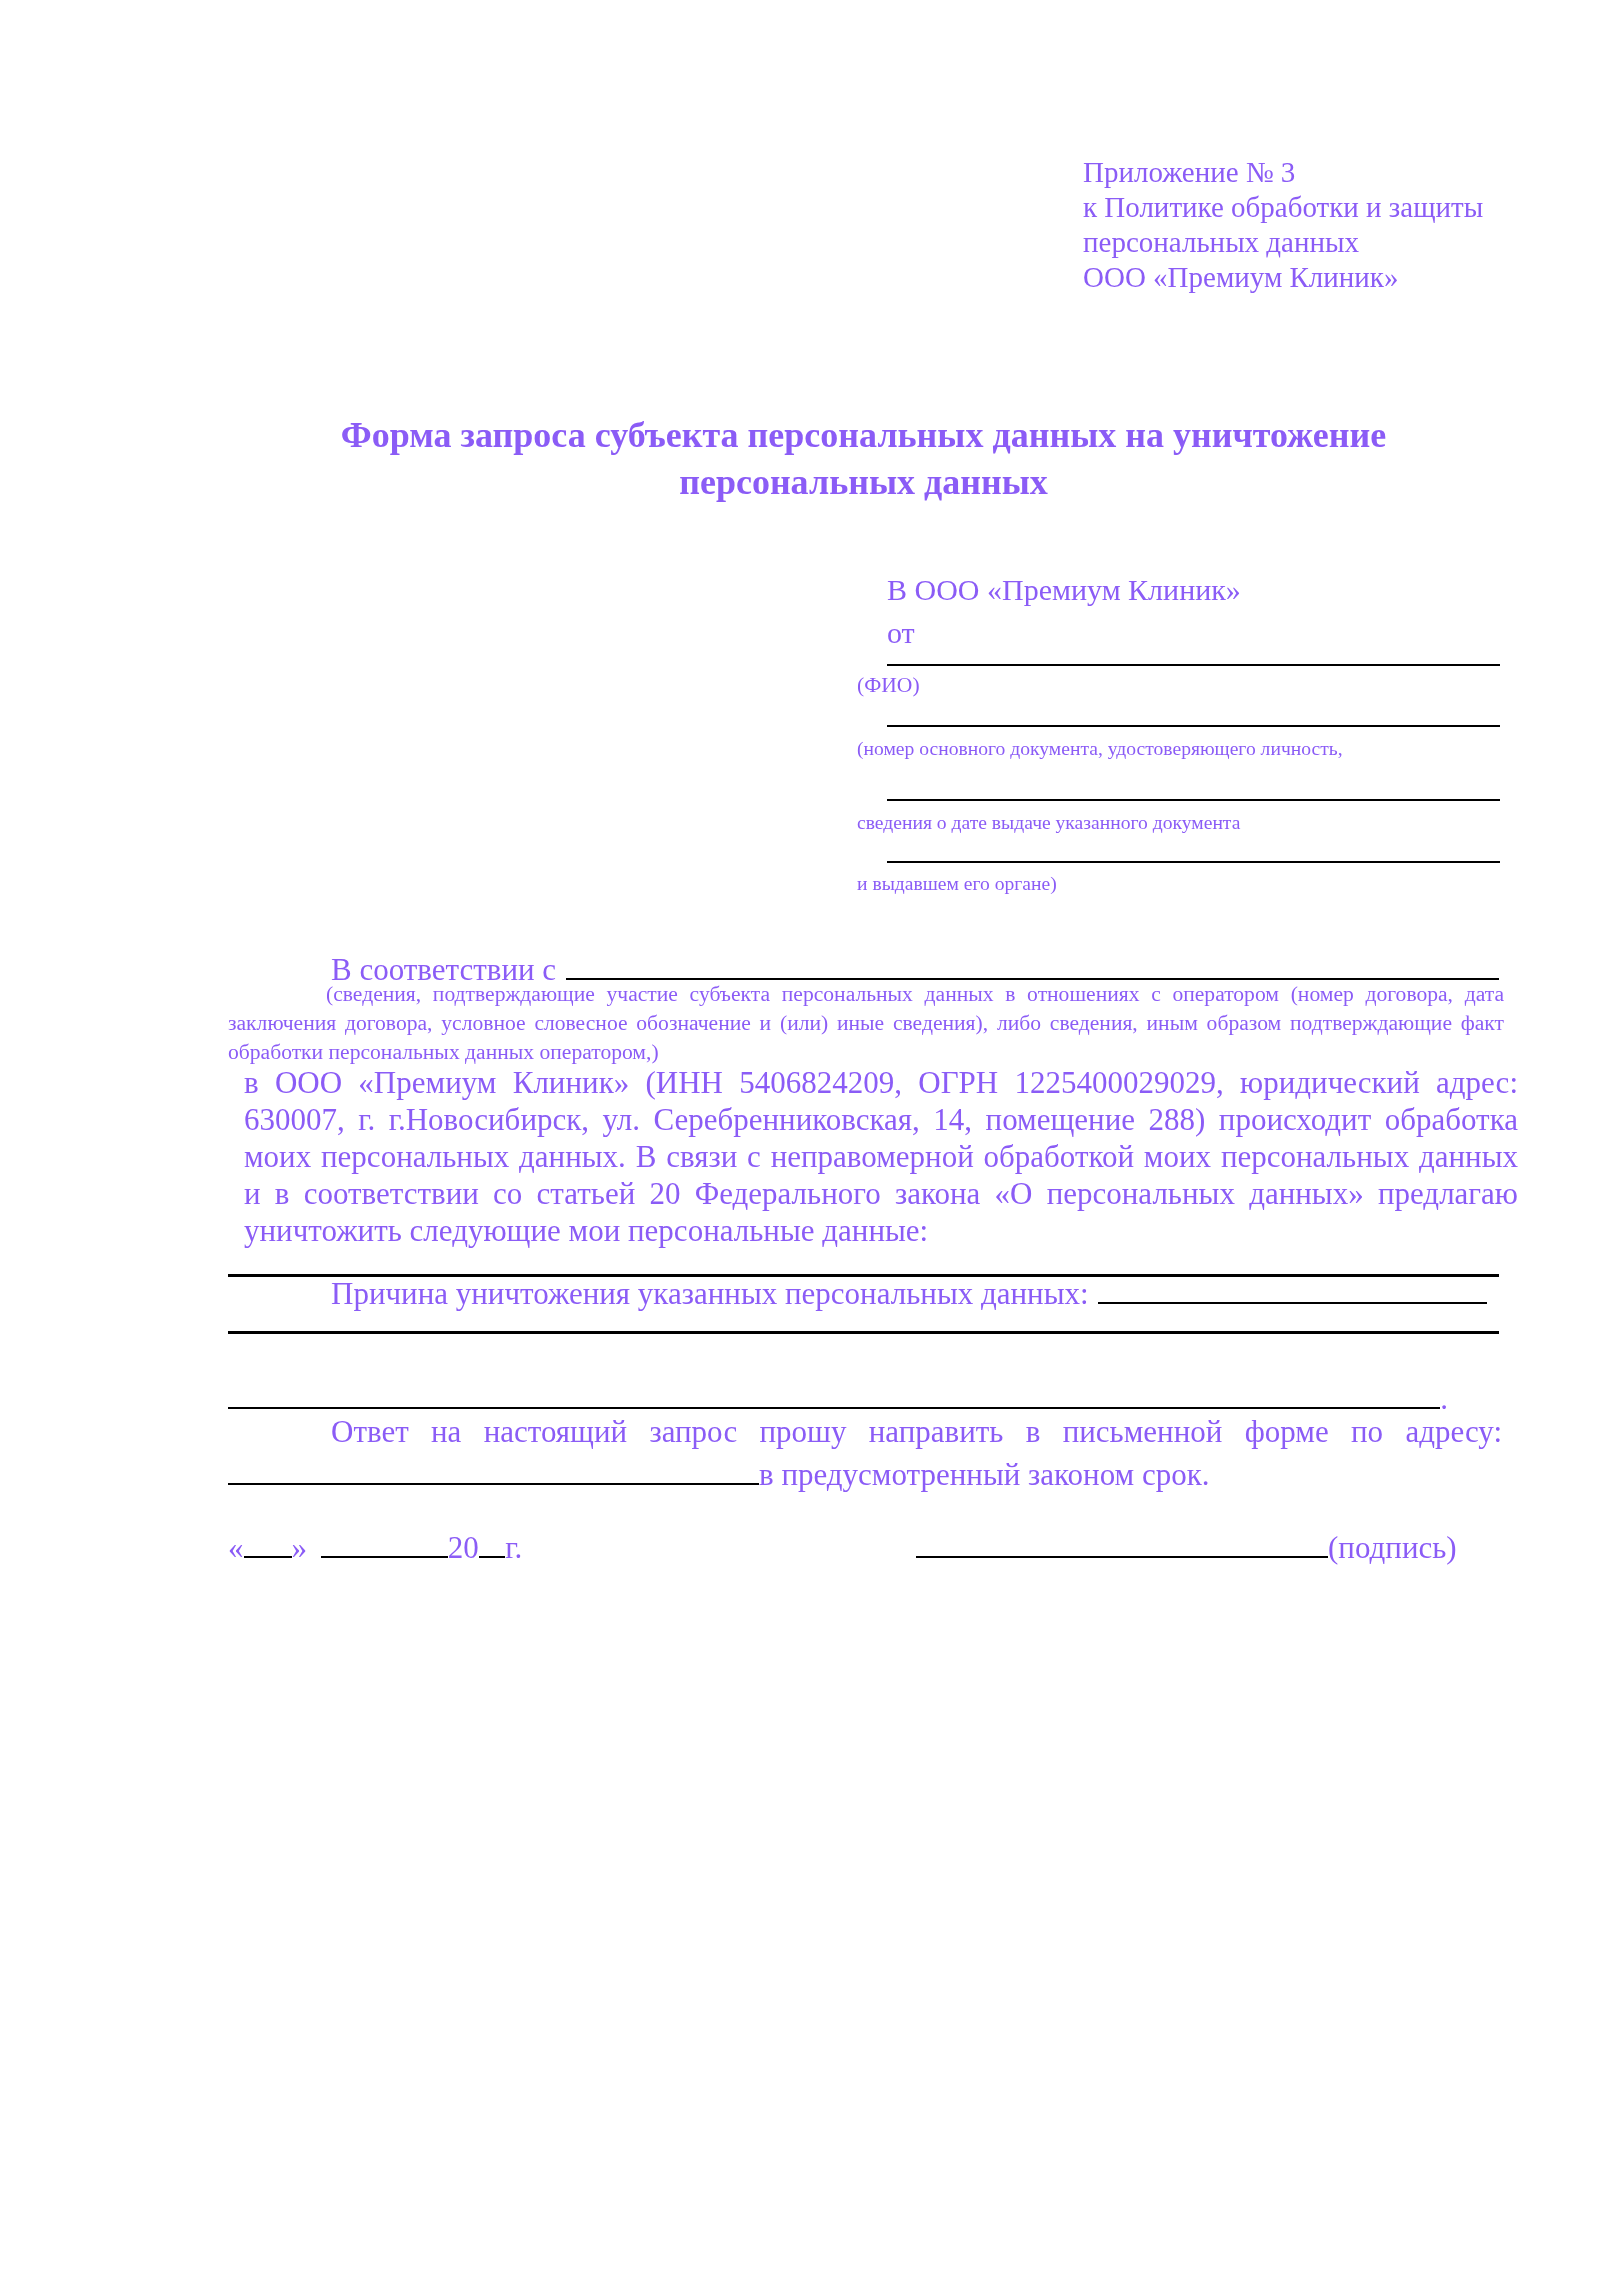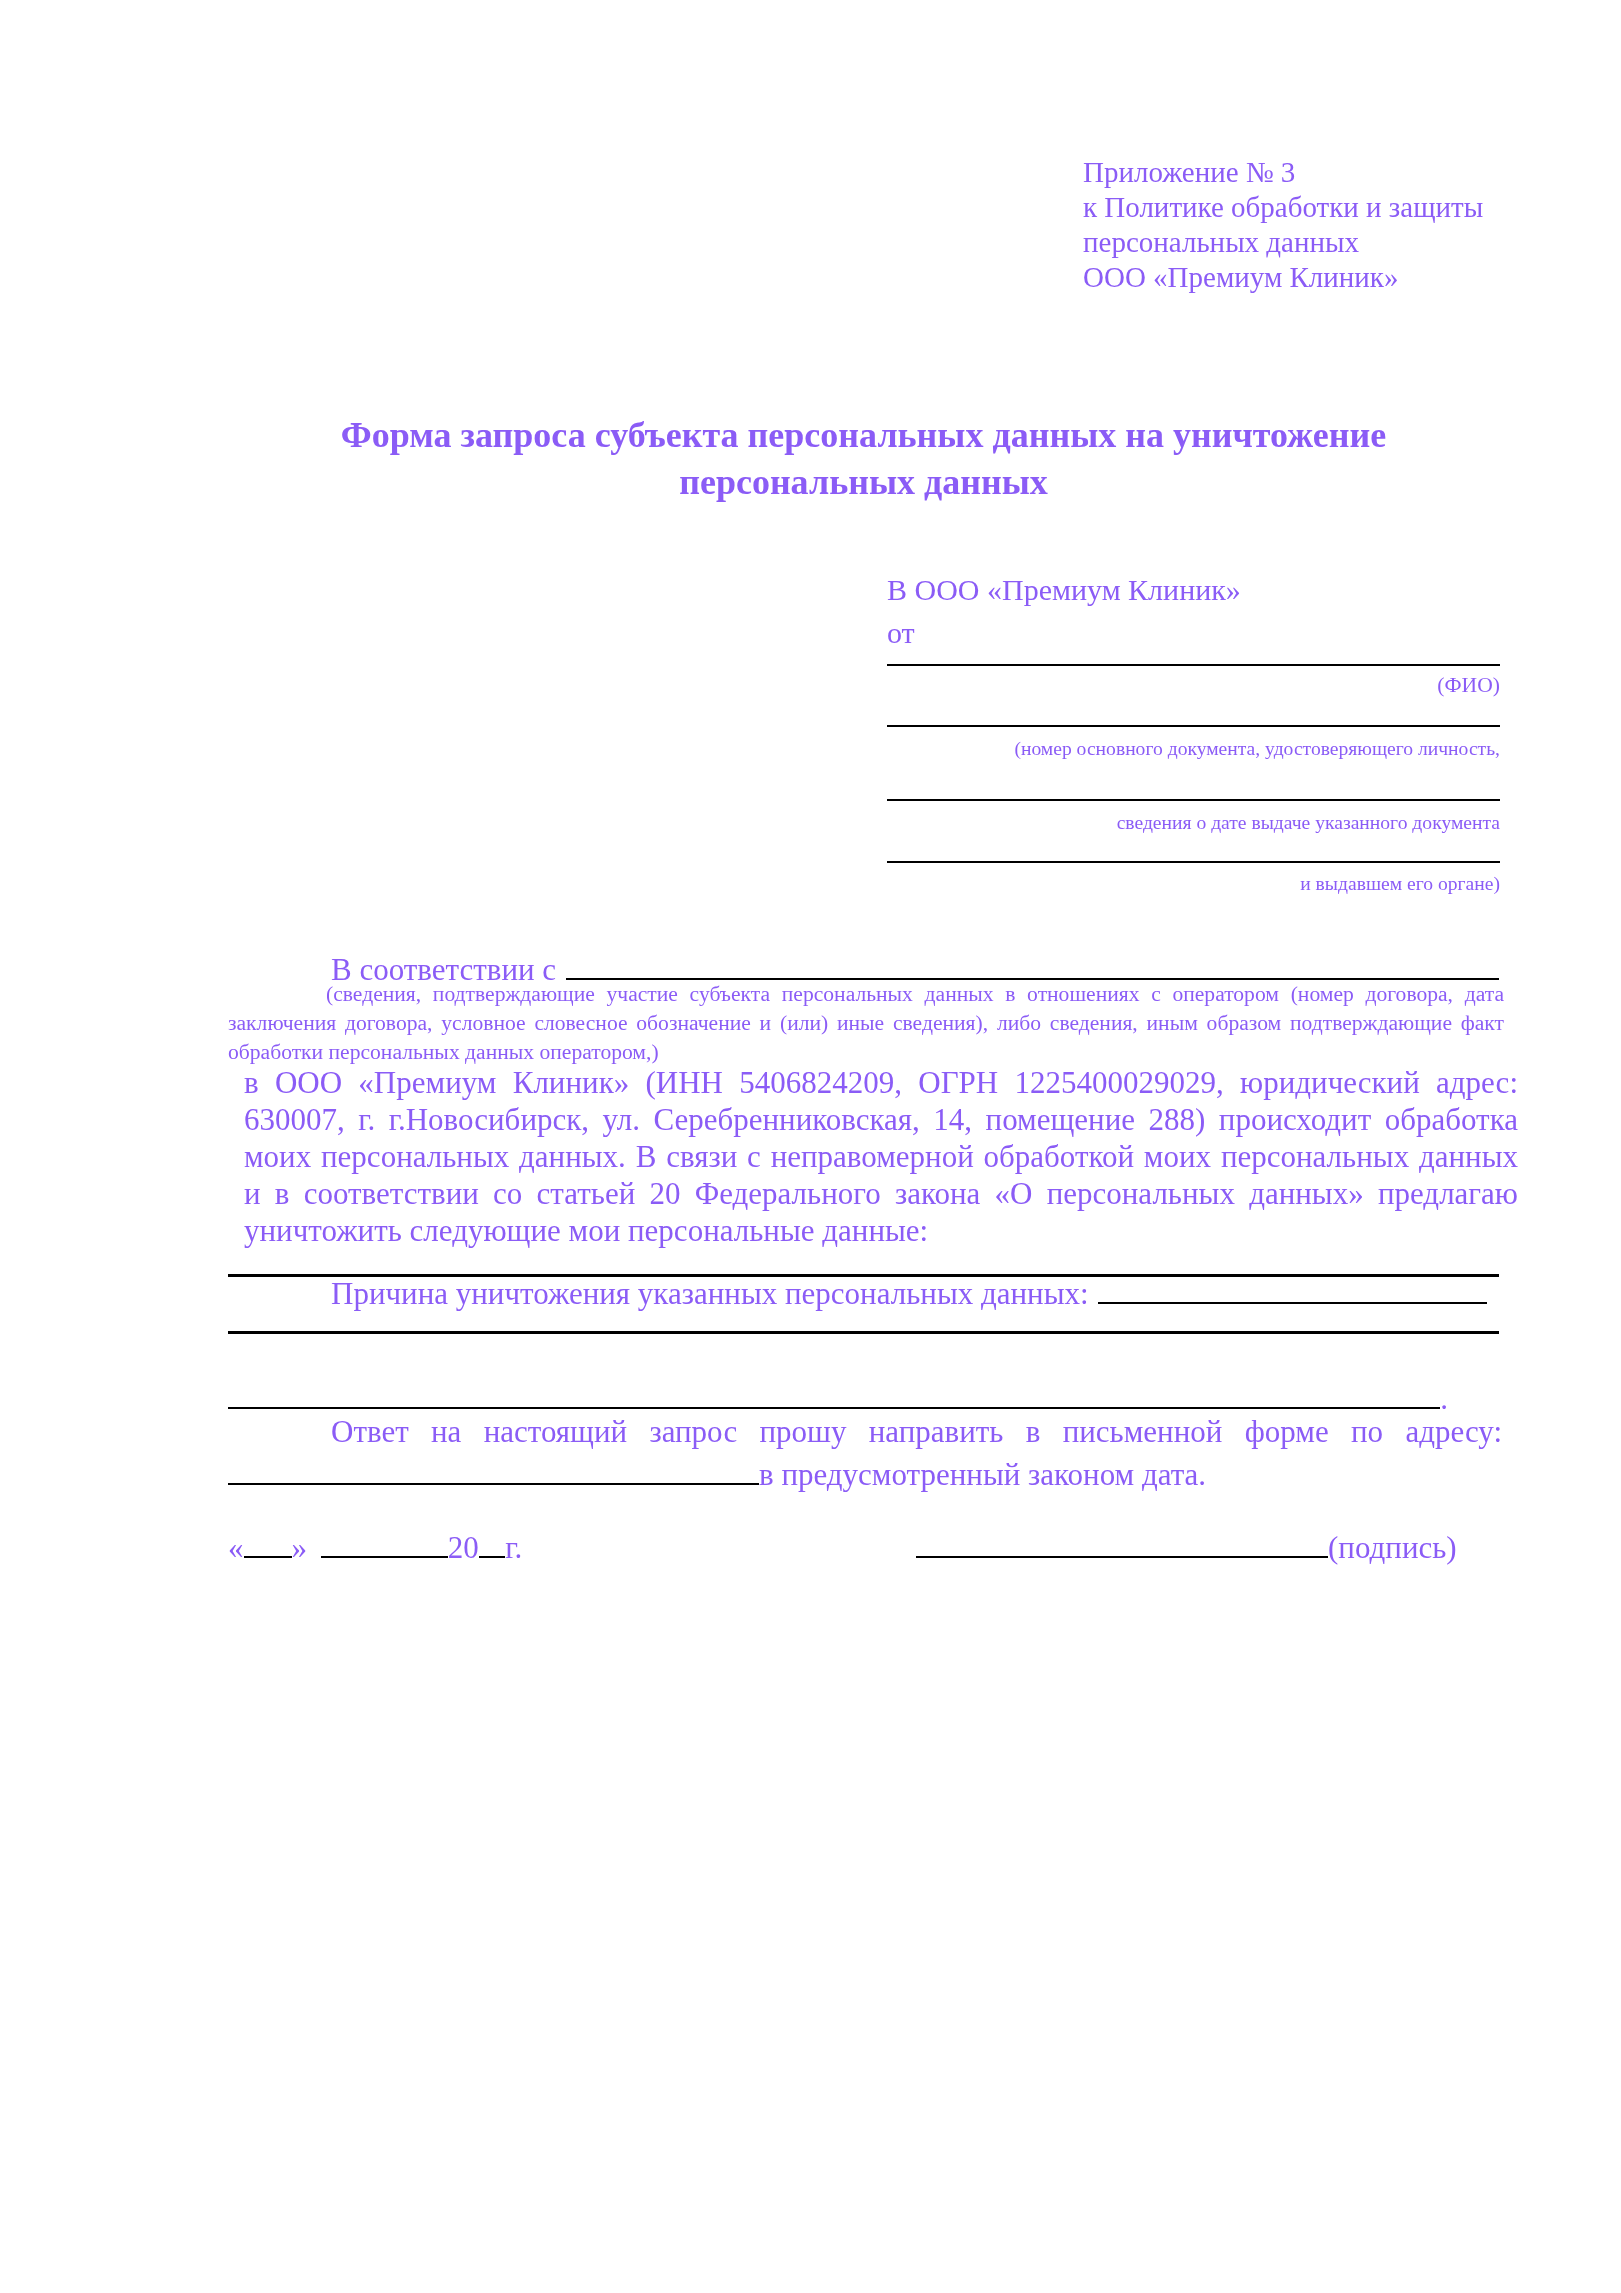--- a/index.html
+++ b/index.html
@@ -13,21 +13,21 @@
   }
   .abs{position:absolute;}
   
   .hdr{left:1083px;top:155px;font-size:29px;line-height:35px;white-space:nowrap;}
   
   .title{left:228px;top:412px;width:1271px;text-align:center;font-weight:bold;font-size:36px;line-height:47px;}
   
   .addr-to{left:887px;top:573px;font-size:30px;white-space:nowrap;}
   .addr-from{left:887px;top:616px;font-size:30px;}
   .rule{left:887px;width:613px;height:0;border-bottom:2.9px solid #000;}
-  .cap{left:887px;width:613px;text-align:right;font-size:19.6px;line-height:23.5px;}
+  .cap{left:857px;width:613px;text-align:left;font-size:19.6px;line-height:23.5px;}
   .cap-fio{font-size:21.6px;}
   
   .row{left:228px;display:flex;align-items:baseline;font-size:31px;line-height:36px;}
   .fill{display:inline-block;border-bottom:2.9px solid #000;height:29px;}
   .grow{flex:1 1 auto;}
   .indent{padding-left:103px;}
   .fineprint{left:228px;top:980px;width:1276px;font-size:21.6px;line-height:29px;text-align:justify;text-indent:98px;}
   .mainpara{left:244px;top:1064px;width:1274px;font-size:31px;line-height:37px;text-align:justify;}
   .bigrule{left:228px;width:1271px;height:0;border-bottom:3.9px solid #000;}
   .answer{left:228px;top:1414px;width:1274px;font-size:31px;line-height:36px;text-align:justify;text-align-last:justify;text-indent:103px;}
@@ -86,21 +86,21 @@
 
   <div class="abs row" style="top:1378px;width:1220px;">
     <span class="fill grow"></span>
     <span>.</span>
   </div>
 
   <div class="abs answer">Ответ на настоящий запрос прошу направить в письменной форме по адресу:</div>
 
   <div class="abs row" style="top:1454px;width:1274px;">
     <span class="fill" style="width:531px;"></span>
-    <span class="nowrap">в предусмотренный законом дата.</span>
+    <span class="nowrap">в предусмотренный законом срок.</span>
   </div>
 
   <div class="abs row" style="top:1527px;left:228px;">
     <span>«</span>
     <span class="fill" style="width:48px;"></span>
     <span>»</span>
     <span class="fill gap-s" style="width:127px;"></span>
     <span>20</span>
     <span class="fill" style="width:26.5px;"></span>
     <span>г.</span>

